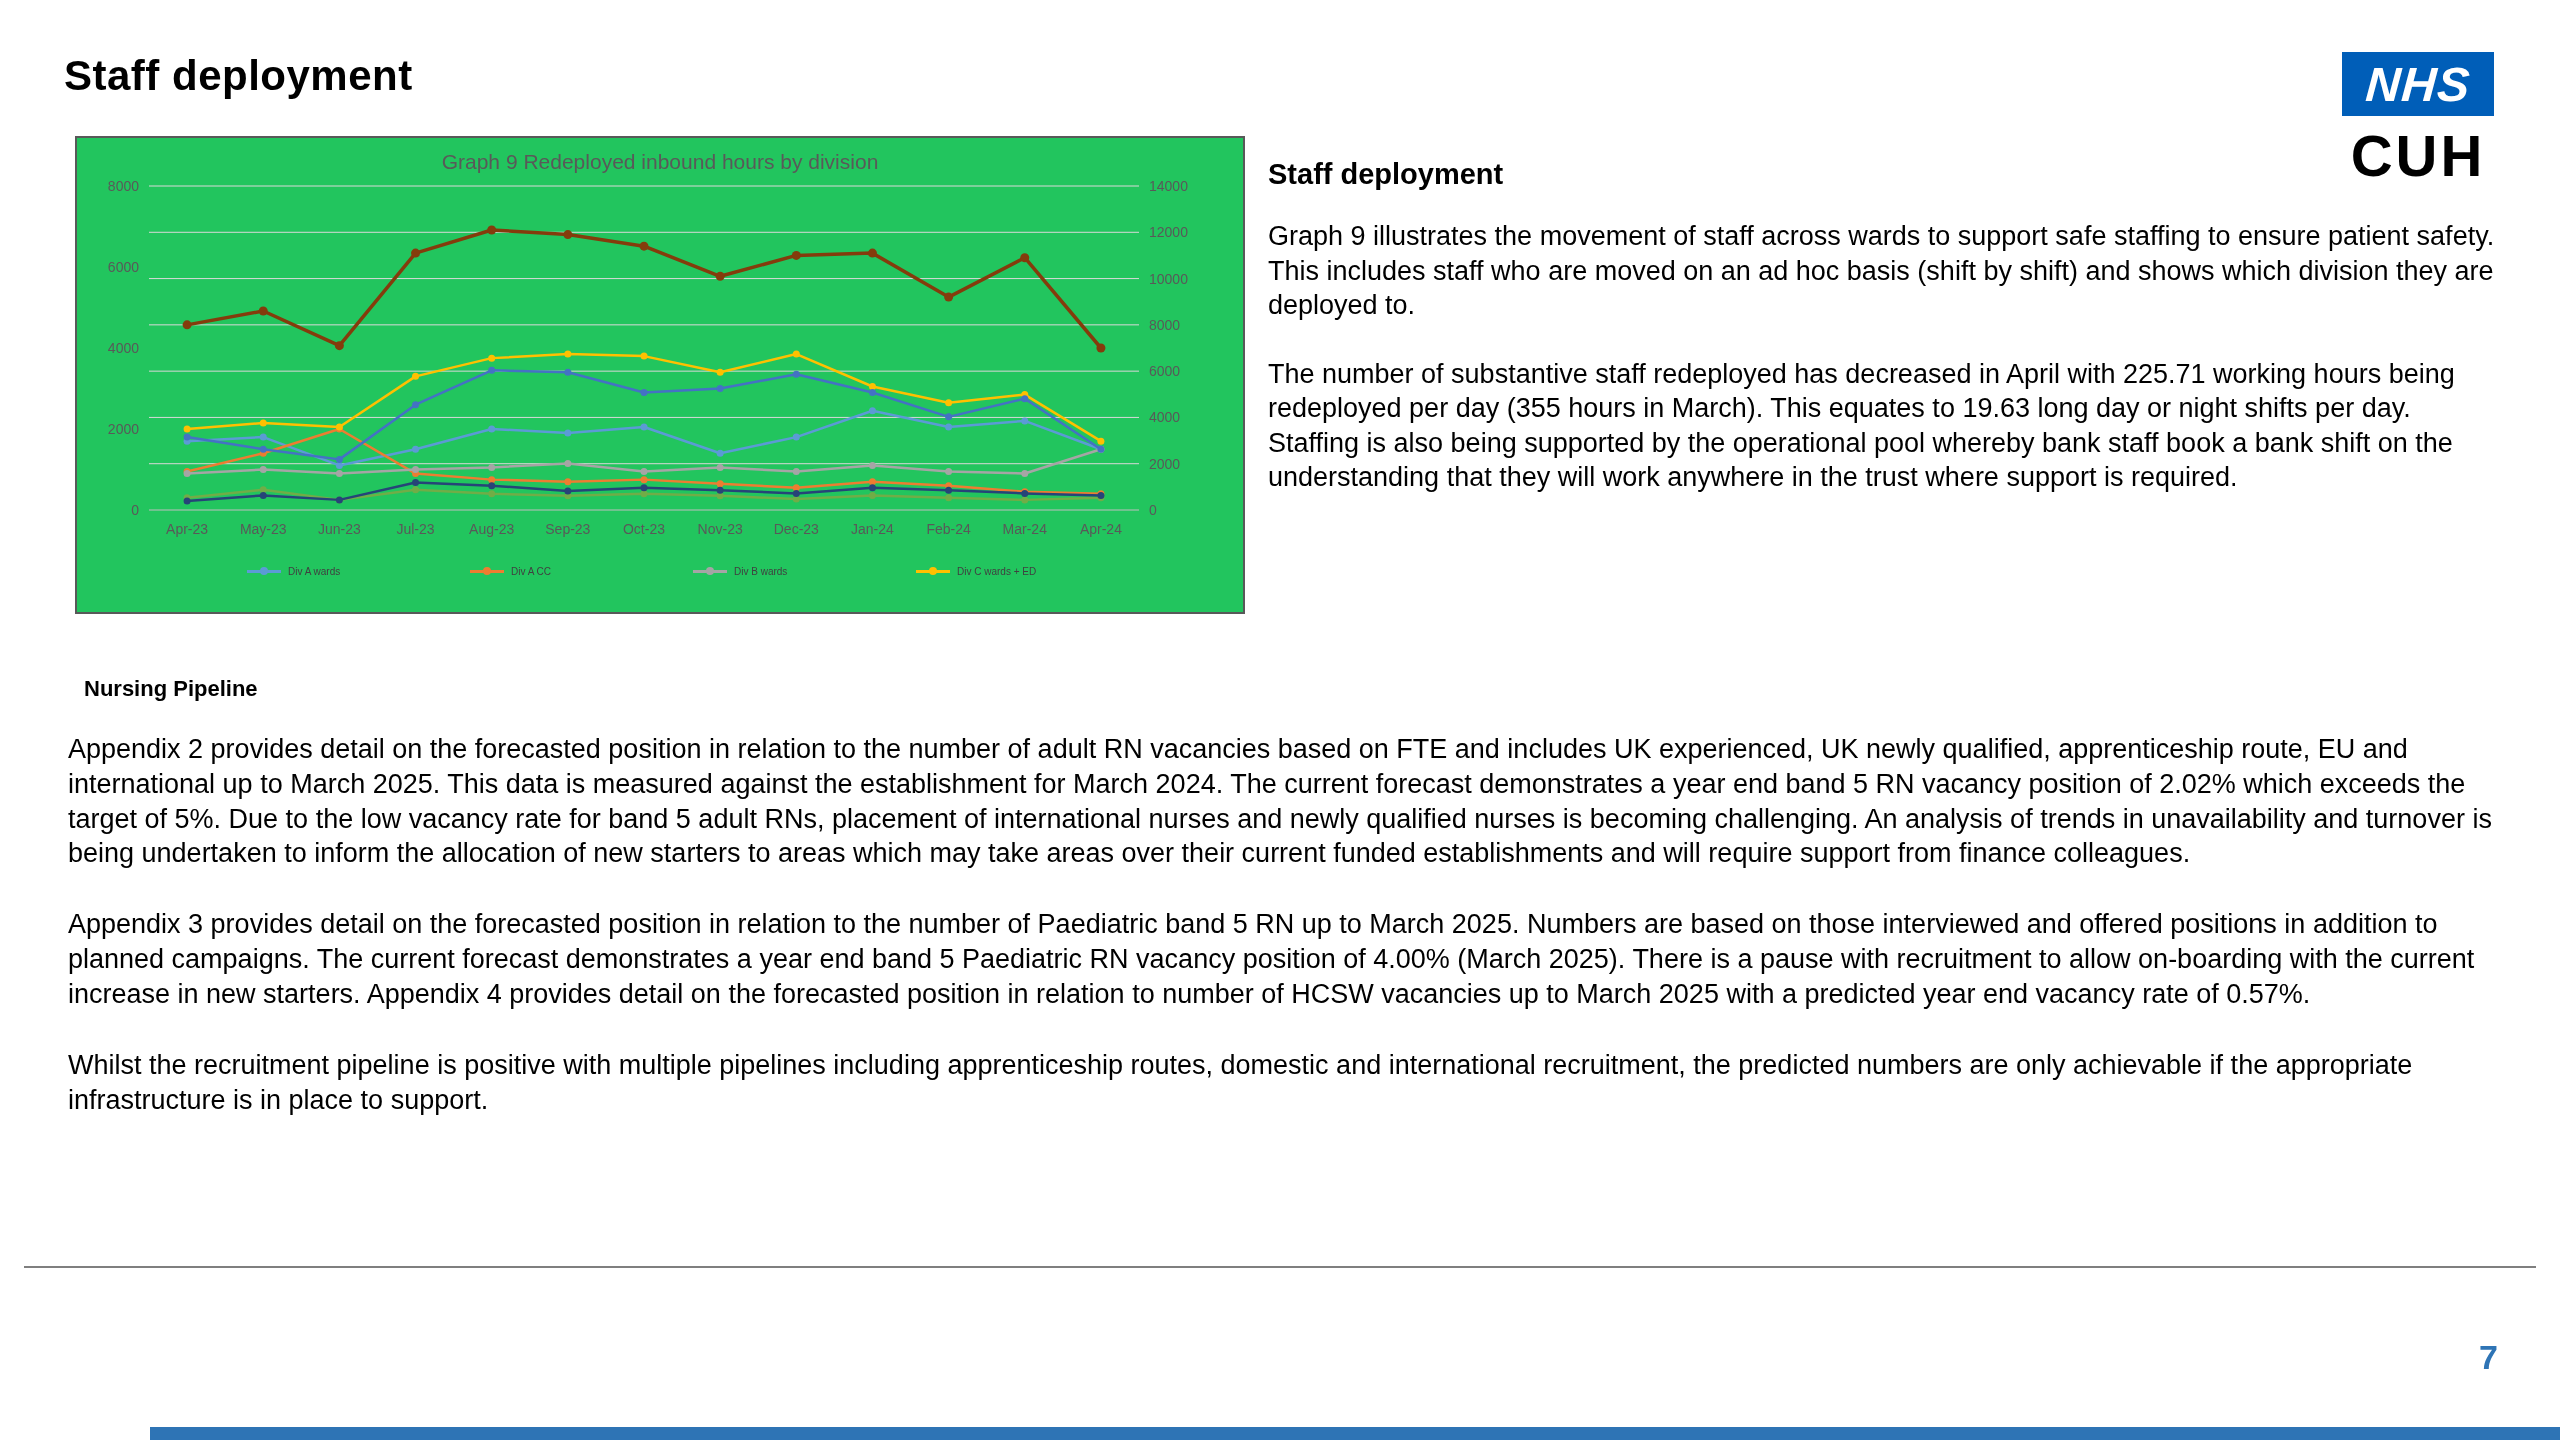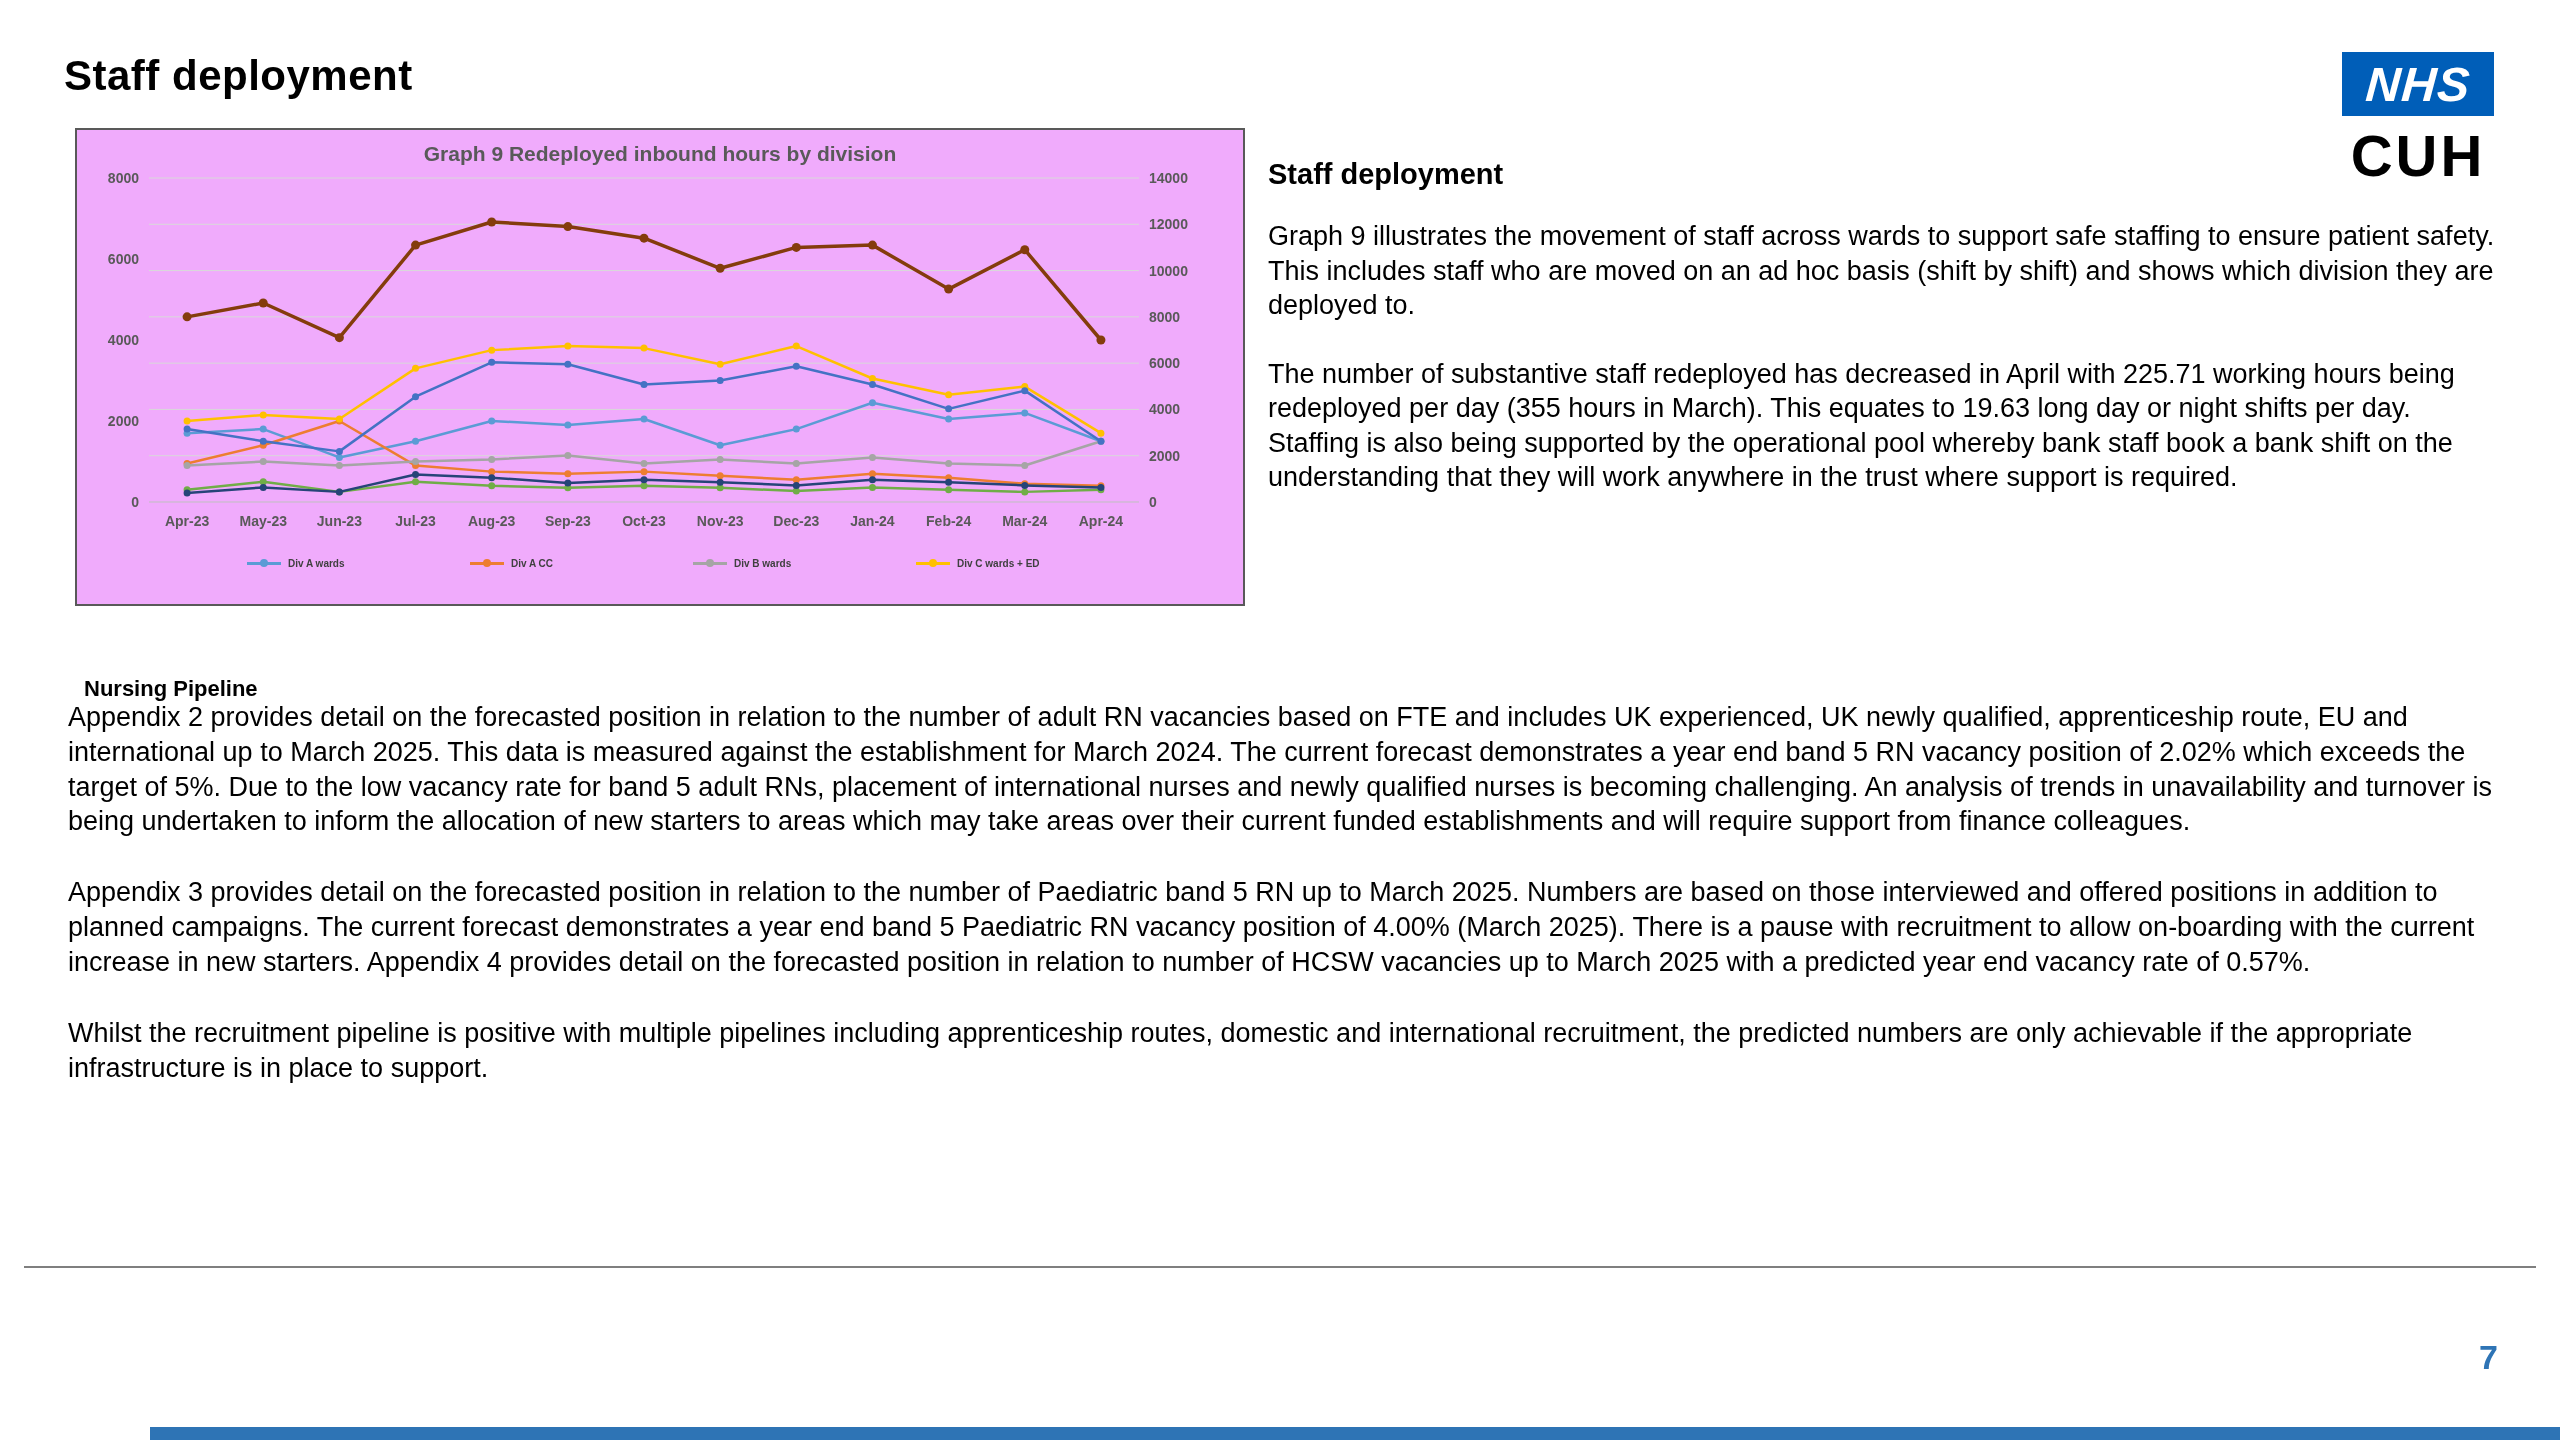--- a/index.html
+++ b/index.html
@@ -18,22 +18,22 @@
     display: flex; align-items: center; justify-content: center;
   }
   .nhs-box span {
     color: #fff; font-weight: bold; font-style: italic;
     font-size: 48px; letter-spacing: 1px; transform: skewX(-4deg);
   }
   .cuh-text { font-size: 58px; font-weight: bold; letter-spacing: 3px; line-height: 1.0; margin-top: 11px; }
 
   
   .chart-box {
-    position: absolute; left: 75px; top: 128px; width: 1170px; height: 478px;
-    border: 2px solid #595959; background: #f0abfc; font-weight: bold;
+    position: absolute; left: 75px; top: 136px; width: 1170px; height: 478px;
+    border: 2px solid #595959; background: #22c55e;
   }
   .chart-title {
     text-align: center; margin-top: 12px;
     font-size: 21px; color: #595959;
   }
   svg text { font-family: "Liberation Sans", sans-serif; }
   .legend-row {
     display: flex; padding-left: 170px; margin-top: 1px;
     font-size: 10px; color: #404040; align-items: center;
   }
@@ -45,21 +45,21 @@
   
   .side-panel { position: absolute; left: 1268px; top: 158px; width: 1240px; }
   .side-heading { font-size: 29px; font-weight: bold; margin-bottom: 28px; }
   .side-panel p { font-size: 27px; line-height: 1.28; margin-bottom: 34px; }
 
   
   .pipeline-heading {
     position: absolute; left: 84px; top: 676px;
     font-size: 22px; font-weight: bold;
   }
-  .pipeline-body { position: absolute; left: 68px; top: 700px; width: 2448px; }
+  .pipeline-body { position: absolute; left: 68px; top: 732px; width: 2448px; }
   .pipeline-body p { font-size: 27px; line-height: 1.29; margin-bottom: 36px; }
 
   
   .footer-rule { position: absolute; left: 24px; top: 1266px; width: 2512px; height: 2px; background: #7F7F7F; }
   .page-number { position: absolute; right: 62px; top: 1338px; font-size: 34px; font-weight: bold; color: #2E74B5; }
   .bottom-bar { position: absolute; left: 150px; right: 0; bottom: 0; height: 13px; background: #2E74B5; }
 </style>
 </head>
 <body>
 

